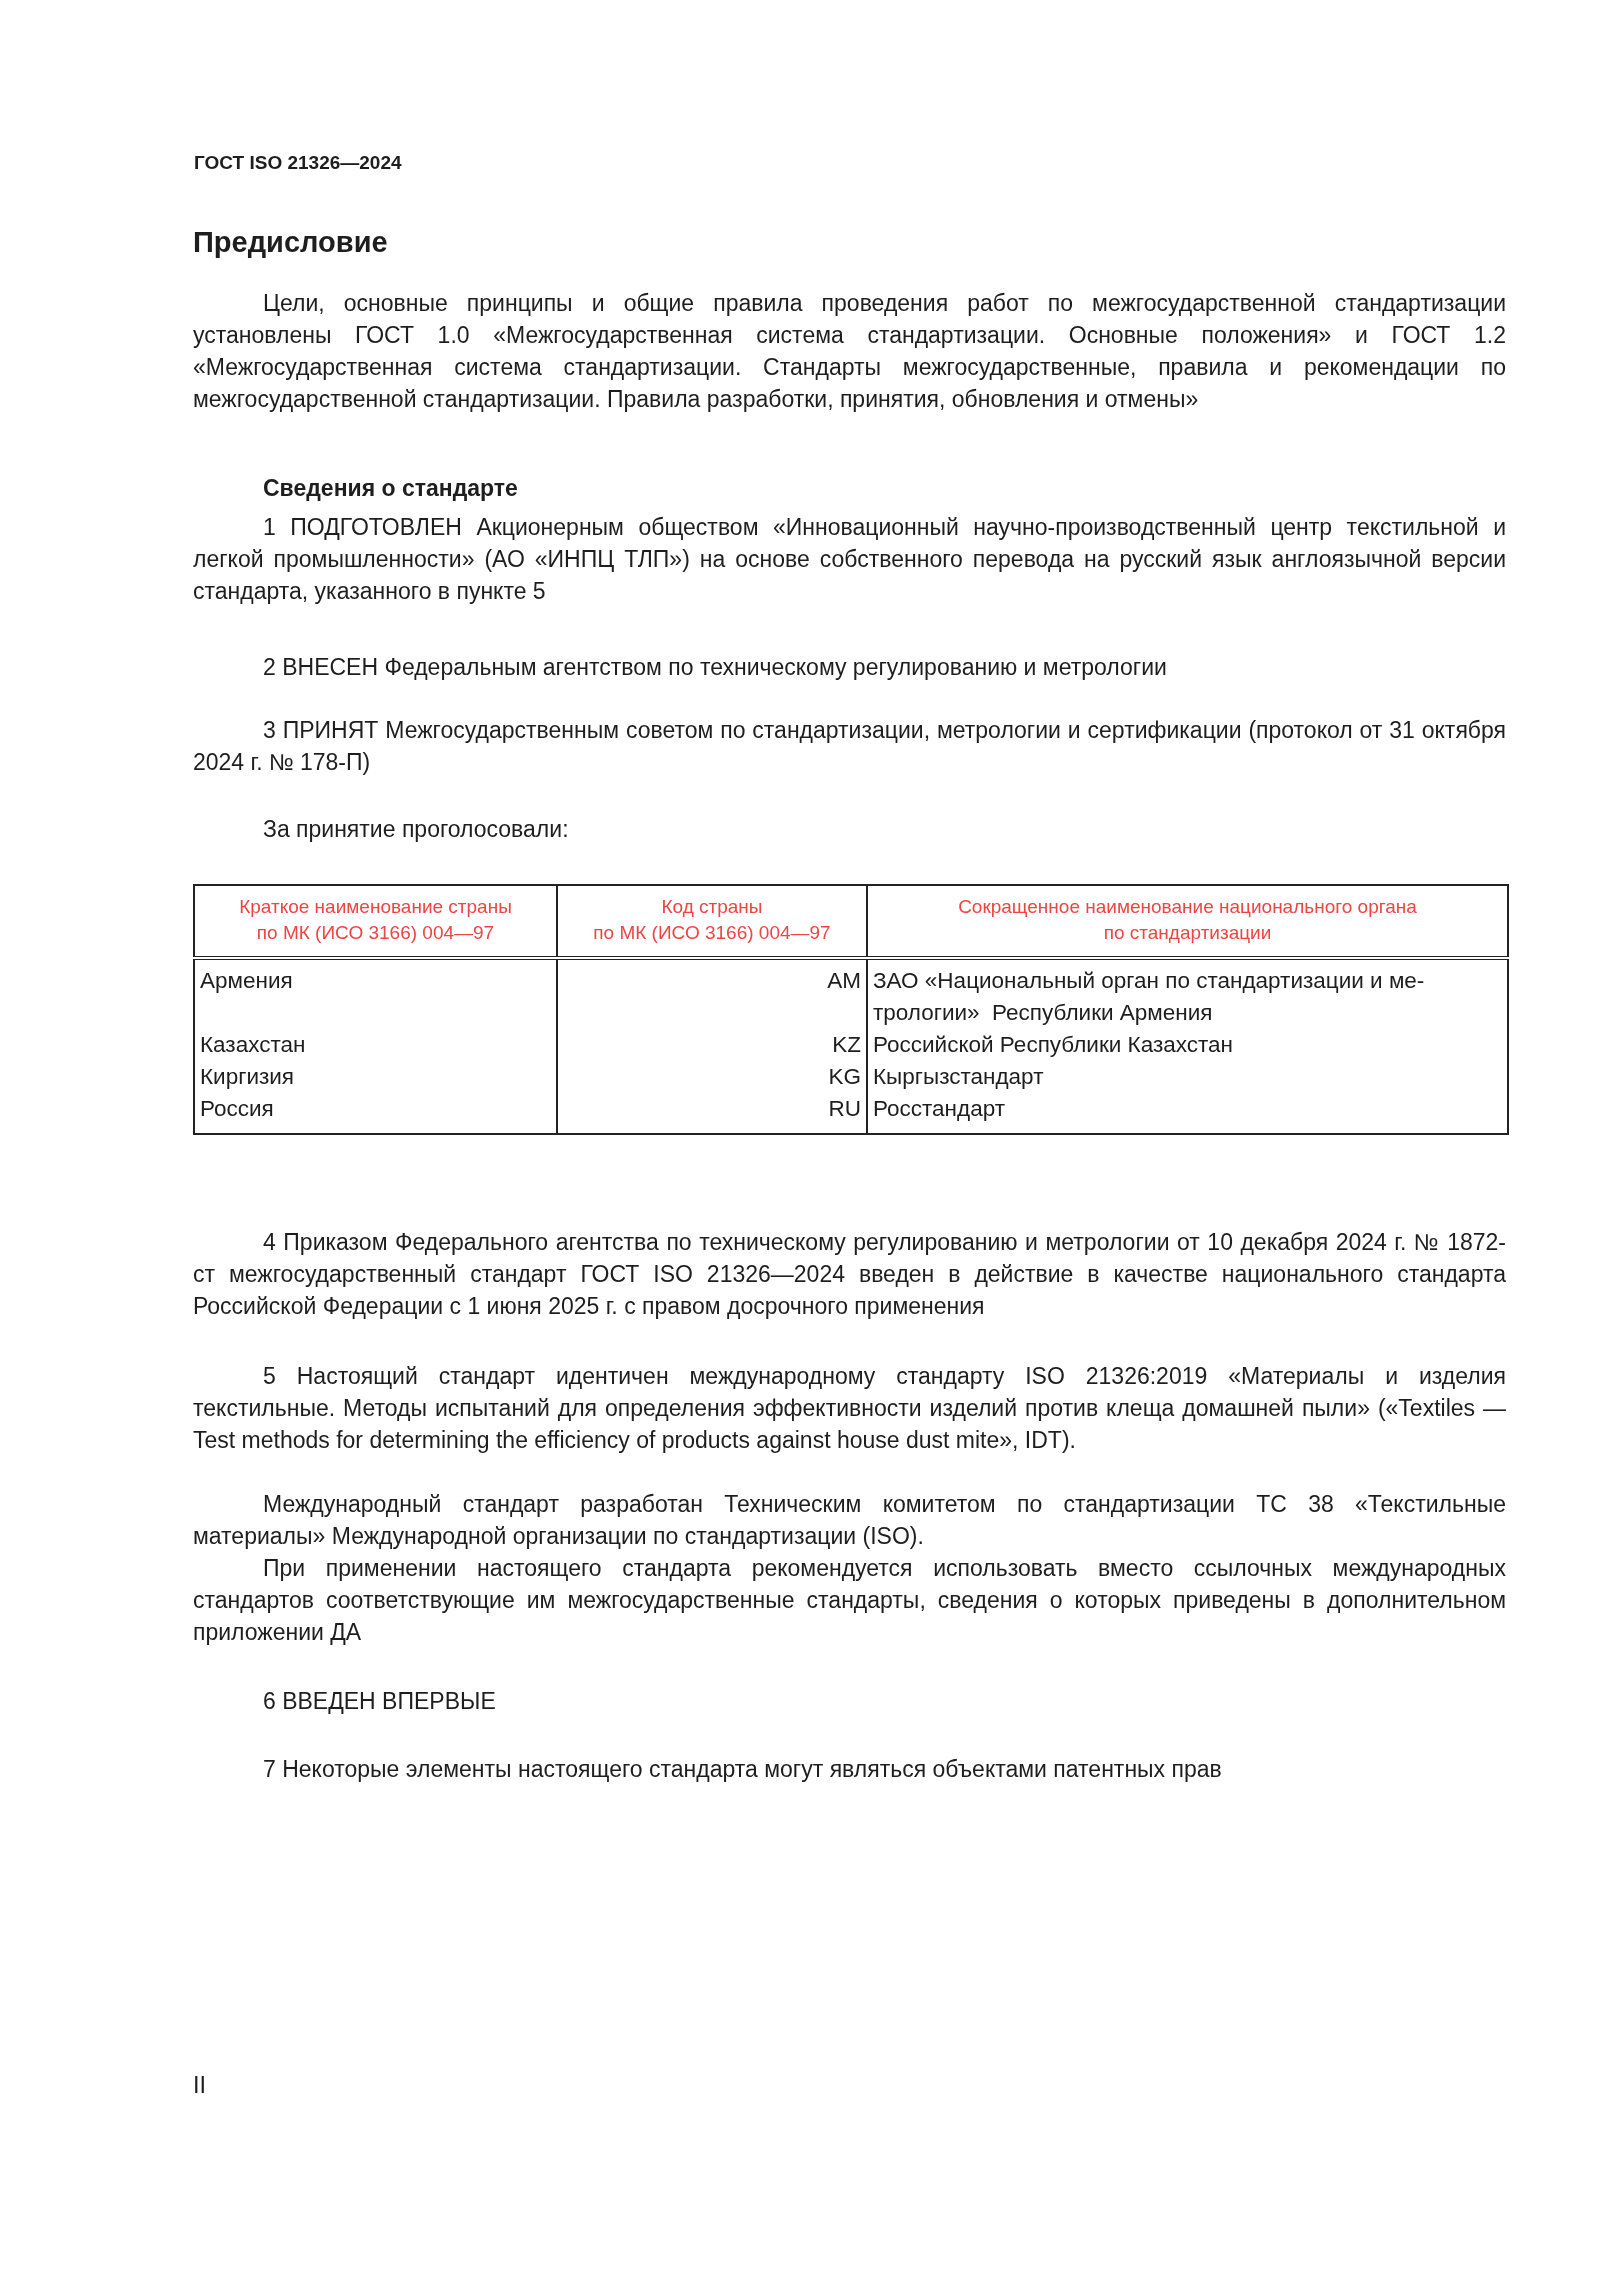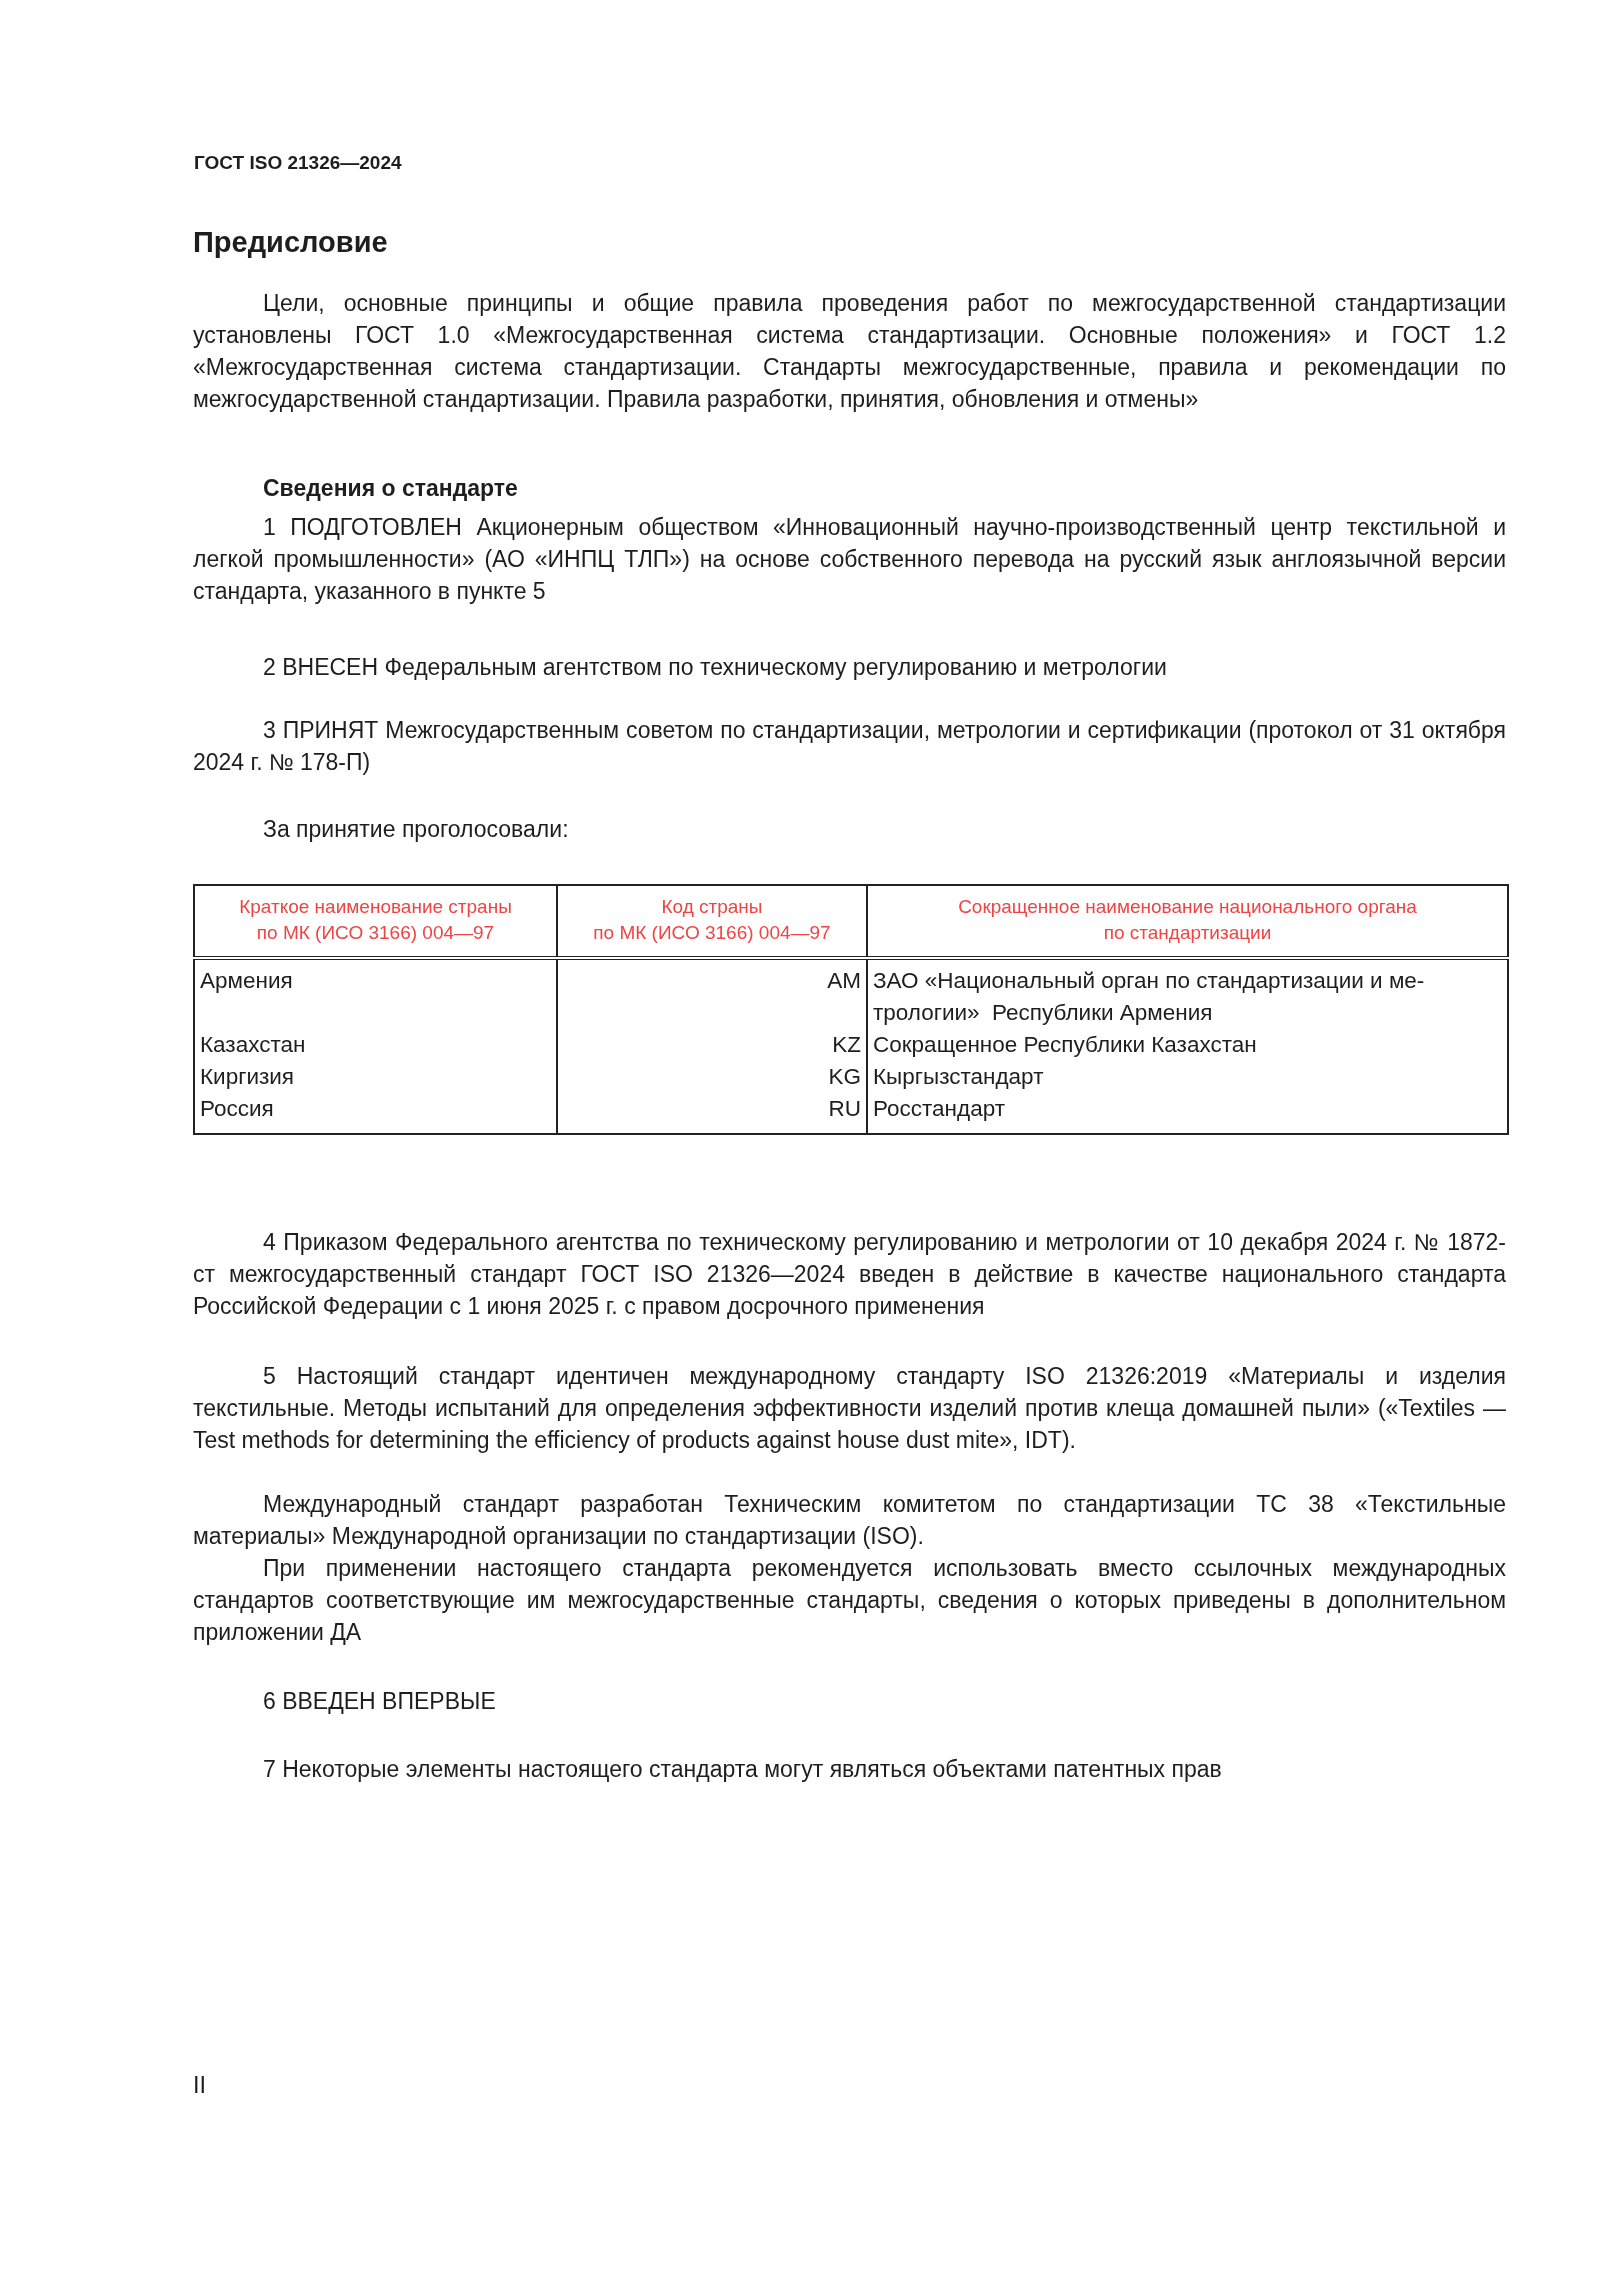--- a/index.html
+++ b/index.html
@@ -69,21 +69,21 @@
   </thead>
   <tbody>
     <tr>
       <td>Армения</td>
       <td class="code">AM</td>
       <td class="org">ЗАО «Национальный орган по стандартизации и ме-<br>трологии»&nbsp; Республики Армения</td>
     </tr>
     <tr>
       <td>Казахстан</td>
       <td class="code">KZ</td>
-      <td class="org">Сокращенное Республики Казахстан</td>
+      <td class="org">Российской Республики Казахстан</td>
     </tr>
     <tr>
       <td>Киргизия</td>
       <td class="code">KG</td>
       <td class="org">Кыргызстандарт</td>
     </tr>
     <tr>
       <td>Россия</td>
       <td class="code">RU</td>
       <td class="org">Росстандарт</td>

